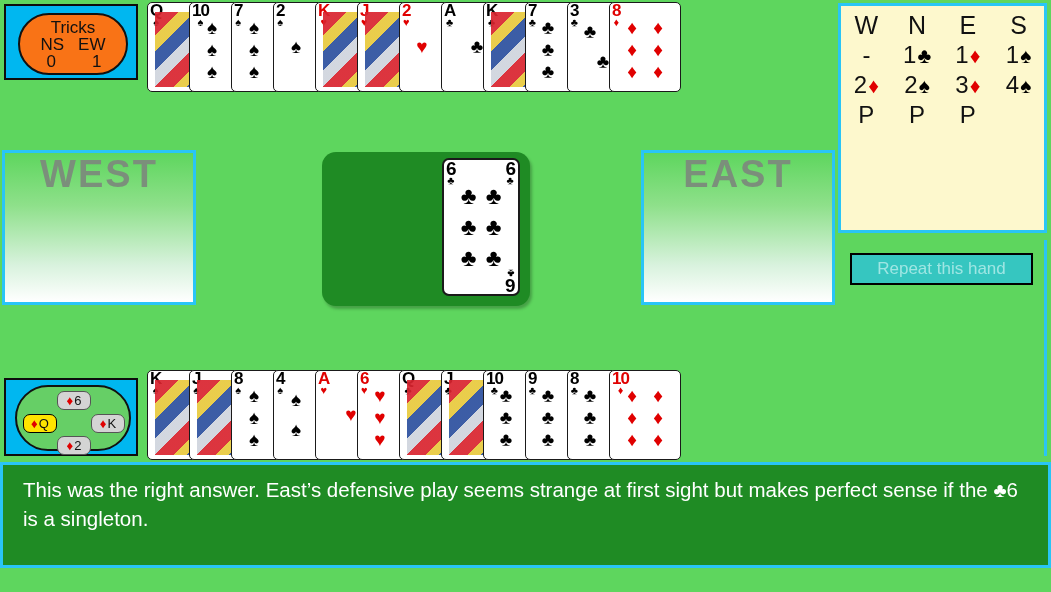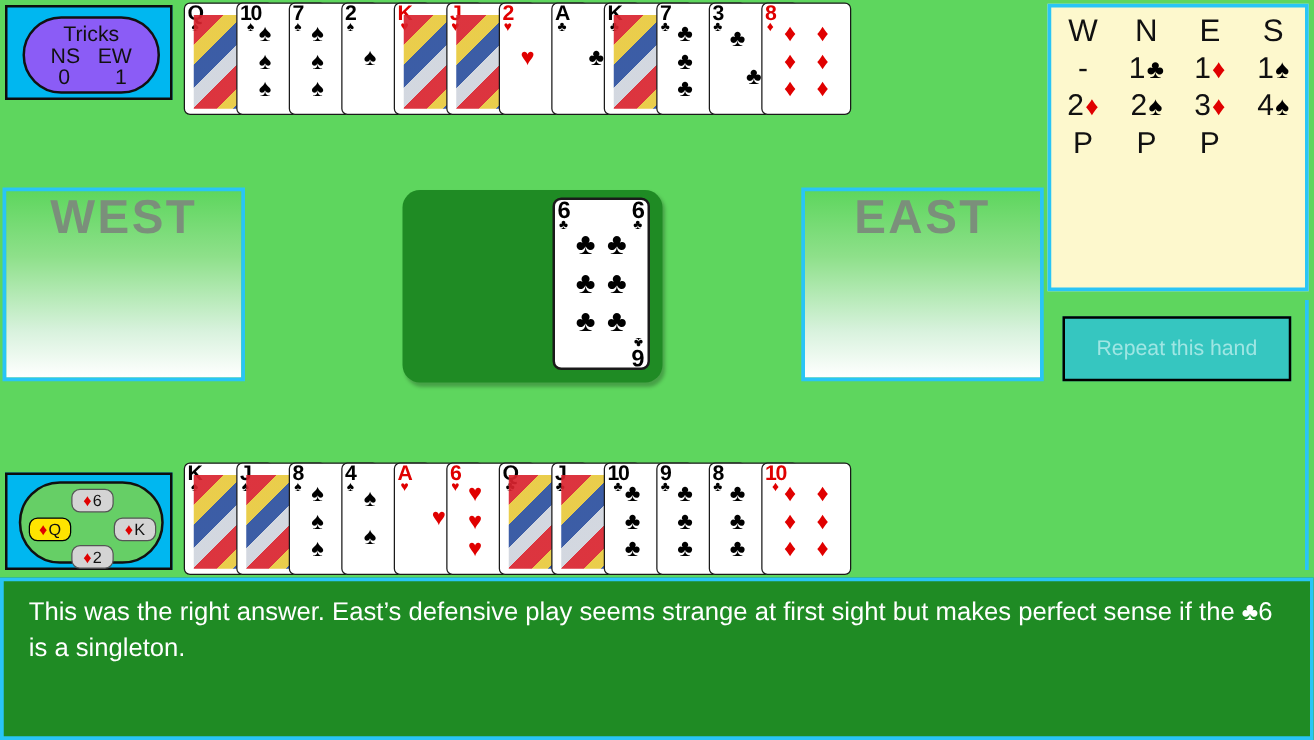--- a/index.html
+++ b/index.html
@@ -18,21 +18,21 @@
   
   .tricks-panel {
     position: absolute; left: 4px; top: 4px;
     width: 134px; height: 76px;
     background: #00b7f0;
     border: 2px solid #0d0d0d;
   }
   .tricks-oval {
     position: absolute; left: 12px; top: 7px;
     width: 110px; height: 62px;
-    background: #8b5cf6;
+    background: #f97316;
     border: 2px solid #111;
     border-radius: 31px / 31px;
     display: flex; flex-direction: column;
     align-items: center; justify-content: center;
     line-height: 1.0;
   }
   .tricks-title { font-size: 17px; color: #111; }
   .tricks-cols { display: flex; gap: 14px; font-size: 17px; color: #111; }
   .tricks-vals { display: flex; gap: 36px; font-size: 17px; color: #111; margin-left:2px;}
 
@@ -150,42 +150,42 @@
   .bid-row .cell {
     font-size: 24px; color: #111;
     display: flex; align-items: center; line-height: 1;
   }
   .bid-row.head .cell { font-size: 25px; }
   .bid-row .cell .bsuit { font-size: 21px; margin-left: 1px; }
 
   
   .btn {
     position: absolute; left: 850px;
-    width: 183px; height: 52px;
+    width: 183px; height: 32px;
     border: 2px solid #000;
     display: flex; align-items: center; justify-content: center;
     font-size: 17px; color: #ffffff;
     background: #00b7f0;
     cursor: pointer;
   }
   .btn.disabled { background: #36c6c0; color: #9fe6e3; cursor: default; }
   #btn-repeat   { top: 253px; }
   #btn-continue { top: 321px; }
   #btn-abort    { top: 390px; }
   .btn-col-bg {
     position: absolute; left: 838px; top: 240px;
     width: 209px; height: 216px;
     background: #5ed65e;
     border-right: 3px solid #29c5f6;
   }
 
   
   .msg-bar {
     position: absolute; left: 0; top: 462px;
-    width: 1051px; height: 130px;
+    width: 1051px; height: 106px;
     background: #1f8b24;
     border: 3px solid #29c5f6;
     padding: 10px 20px;
   }
   .msg-text {
     color: #ffffff; font-size: 20.5px; line-height: 1.42;
   }
   .msg-text .cs { font-size: 20px; }
 </style>
 </head>

